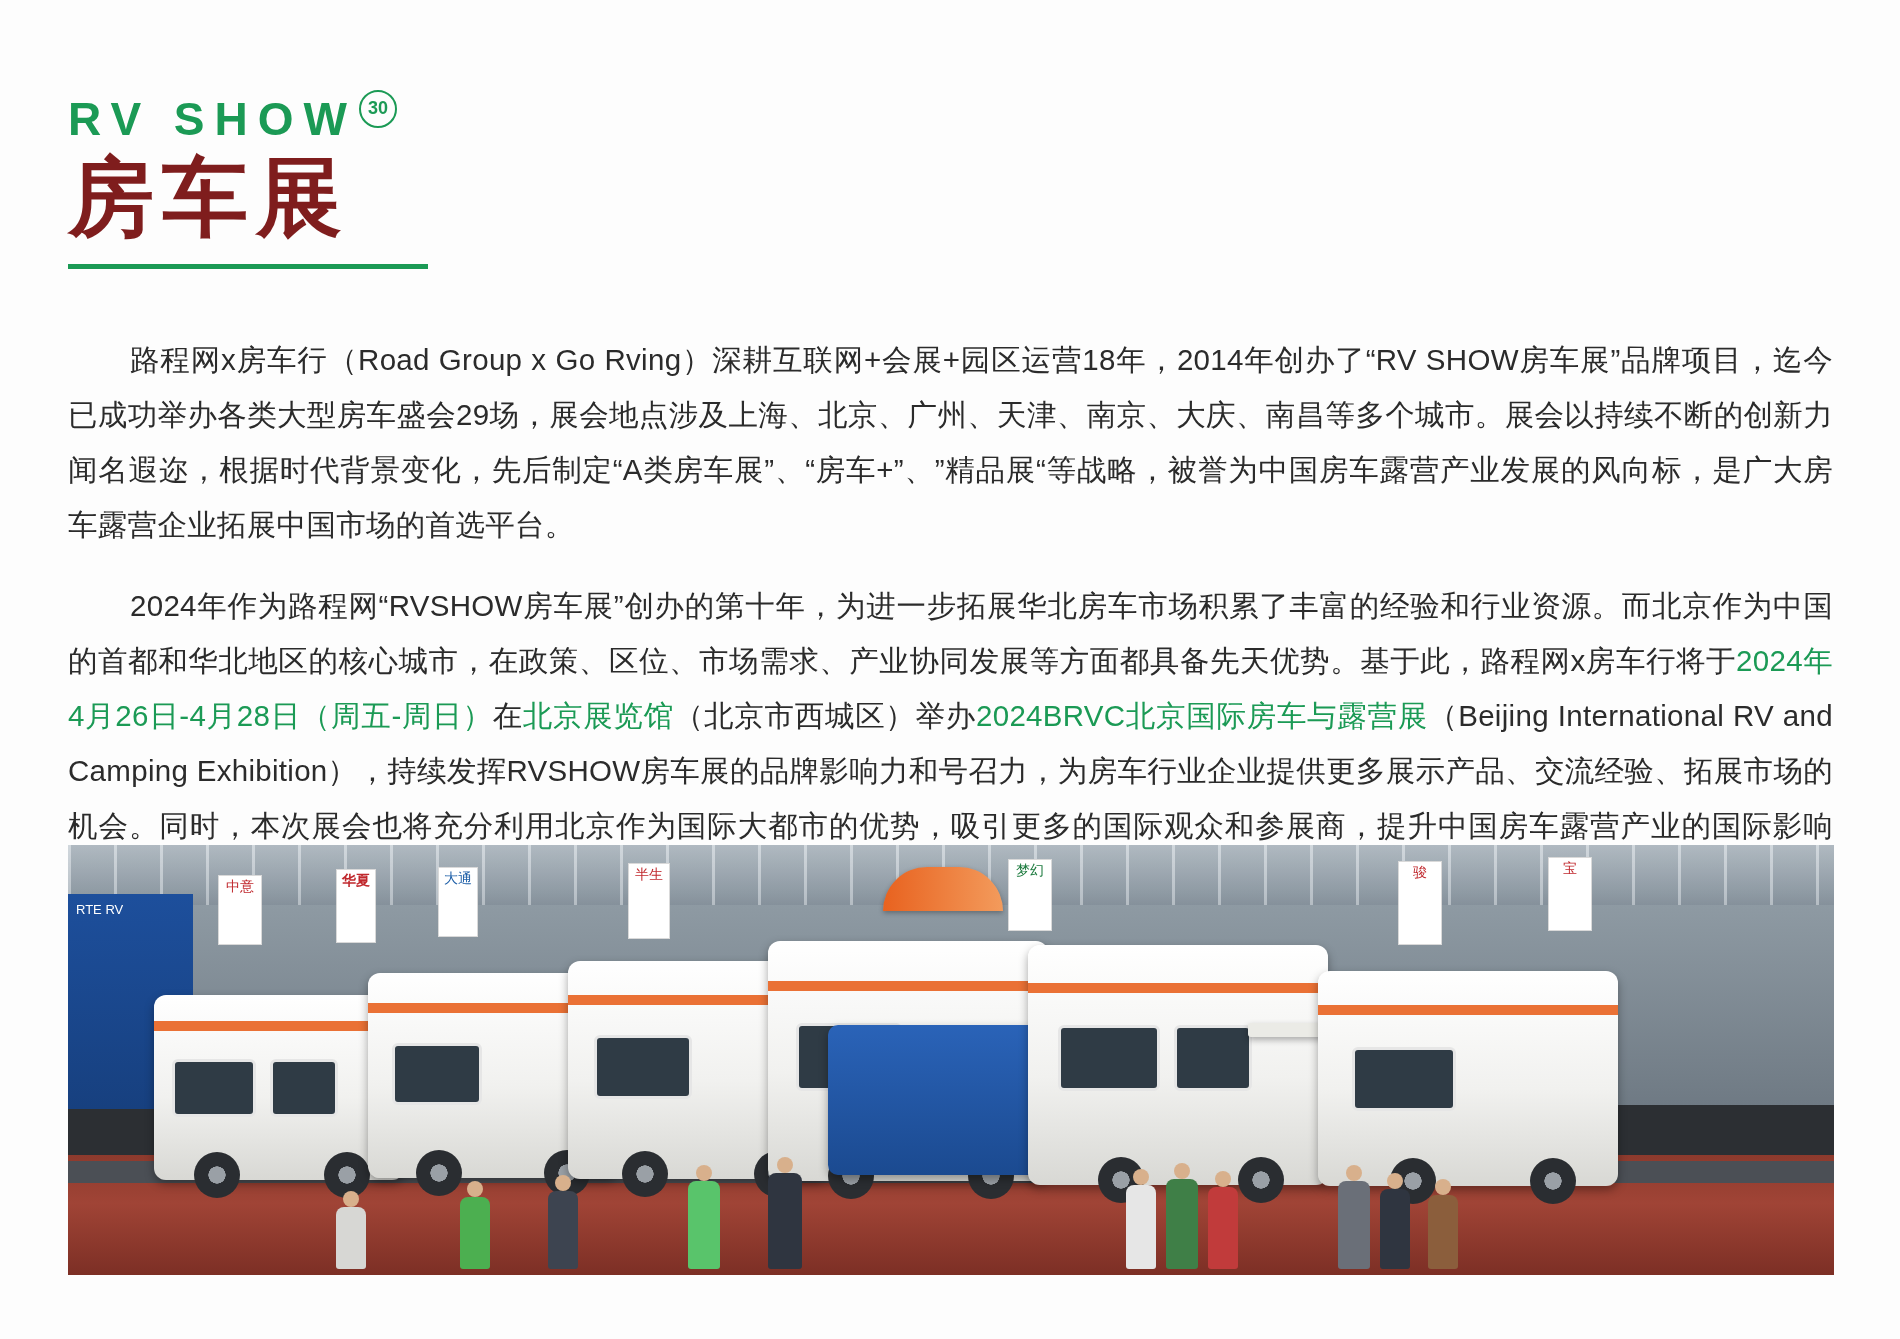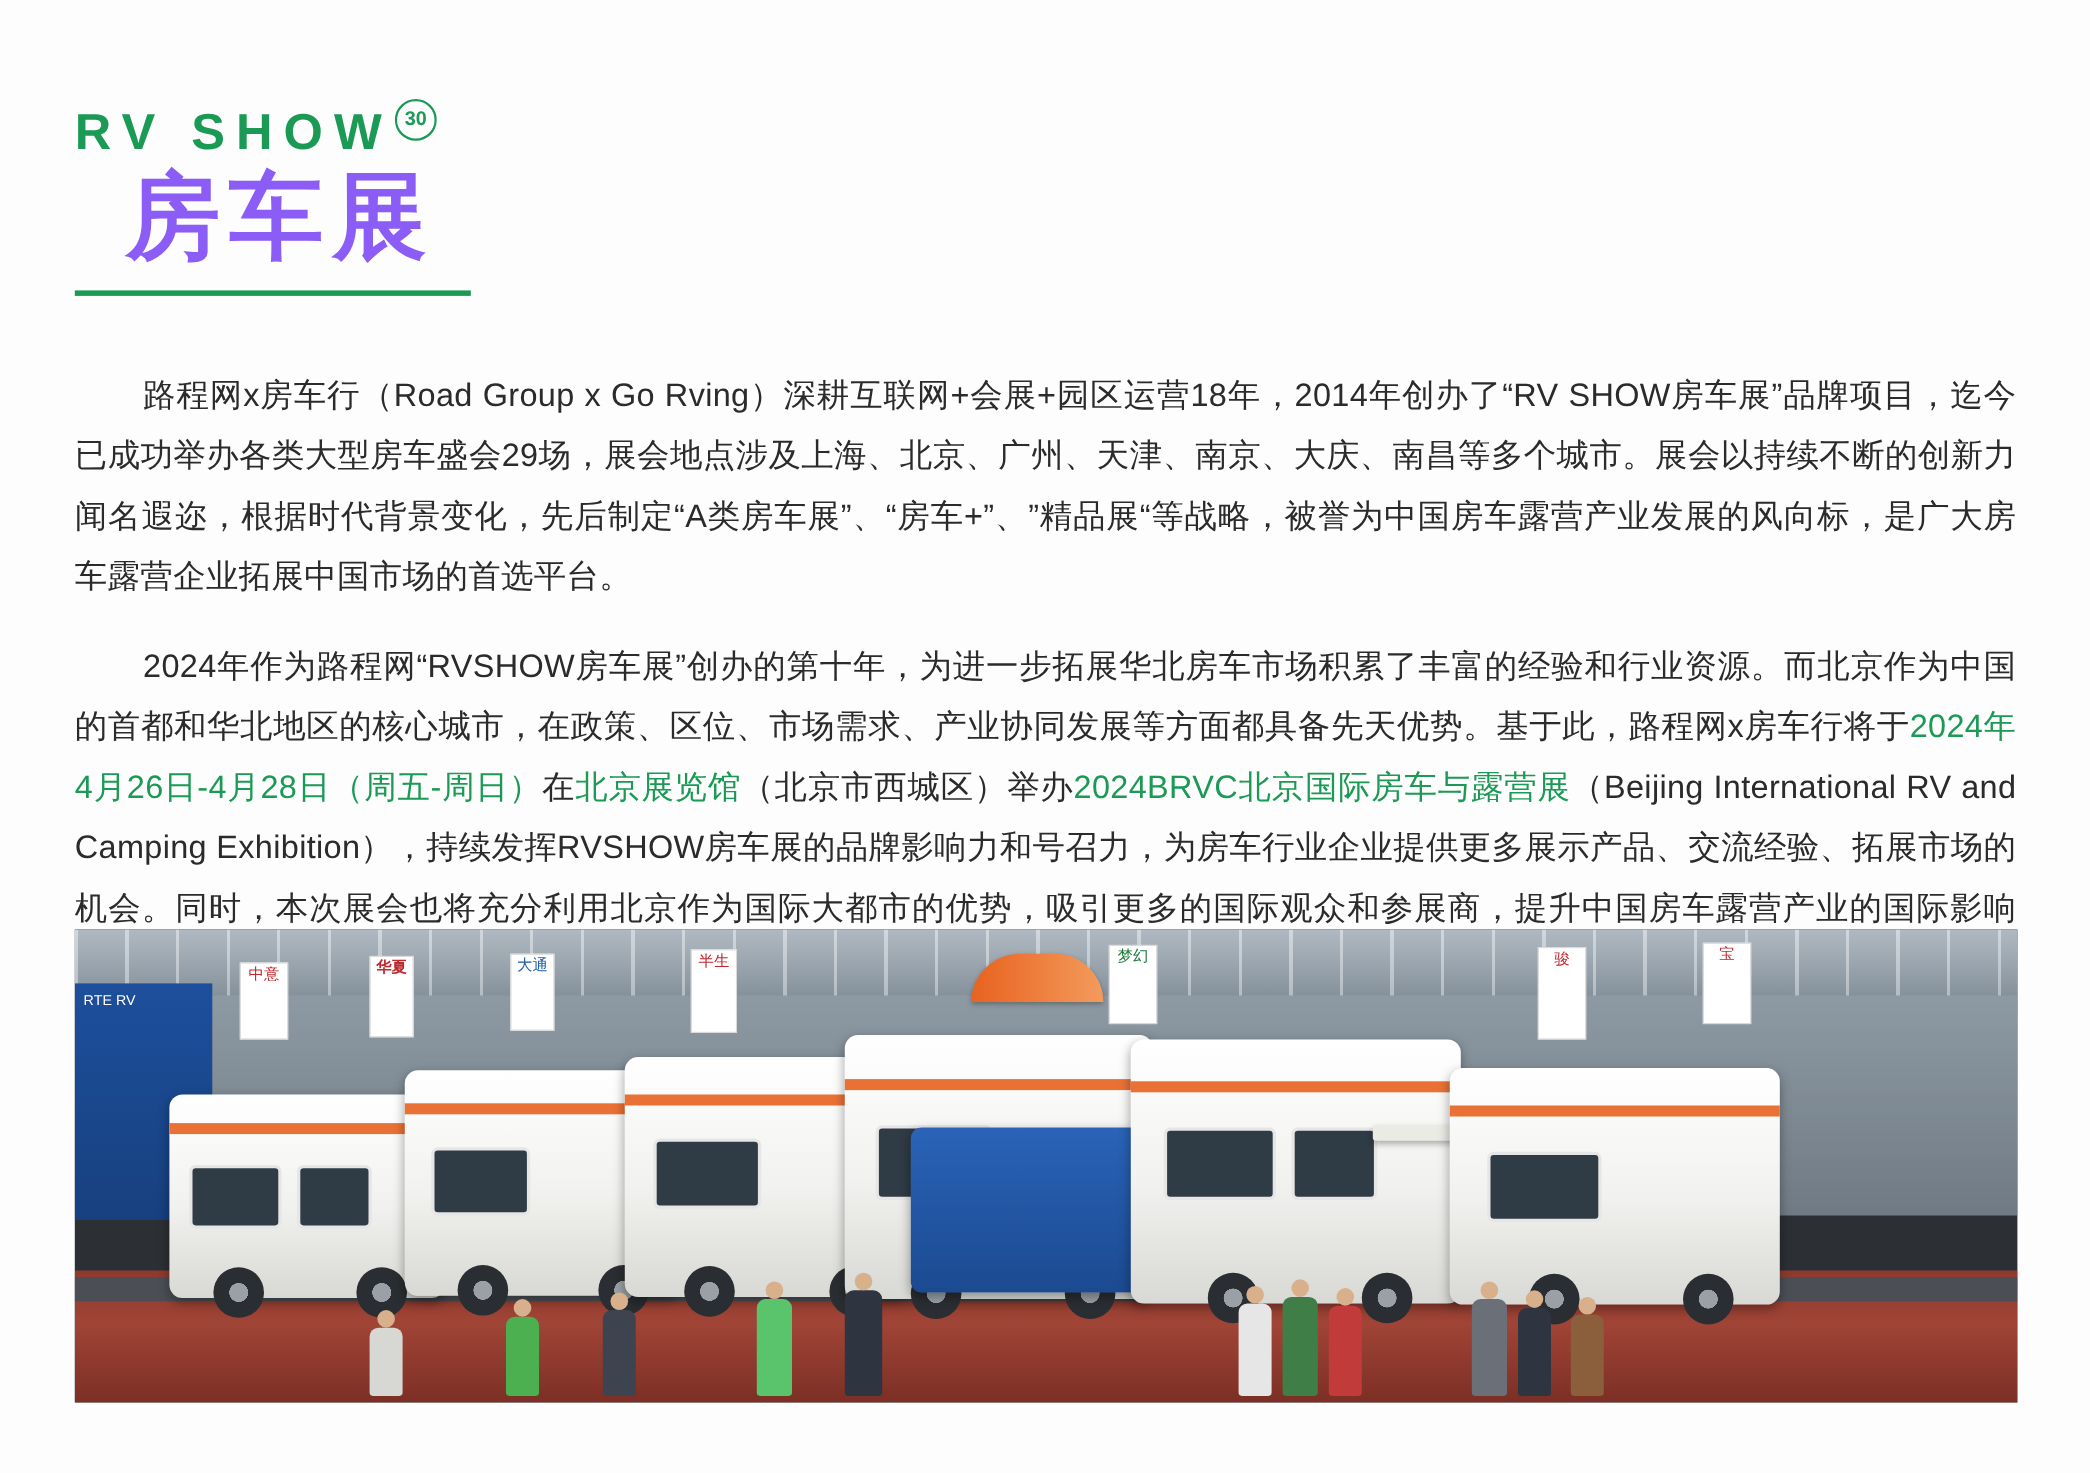--- a/index.html
+++ b/index.html
@@ -53,23 +53,22 @@
     line-height: 32px;
     text-align: center;
     letter-spacing: 0;
   }
   .logo-cn {
     margin-top: 10px;
     font-family: "DejaVu Sans", sans-serif;
     font-size: 86px;
     font-weight: 700;
     letter-spacing: 8px;
-    color: #8b5cf6;
+    color: #7f1d1d;
     line-height: 1.05;
-    margin-left: 46px;
   }
   .logo-rule {
     margin-top: 22px;
     width: 360px;
     height: 5px;
     background: #1b9a55;
   }
 
   
   .content {
@@ -243,21 +242,21 @@
       <div class="hall-back"></div>
       <div class="floor"></div>
       <div class="carpet-strip"></div>
 
       <div class="blue-booth">
         <span>RTE RV</span>
       </div>
 
       <div class="sign" style="left:150px; top:30px; width:44px; height:70px;">中意</div>
       <div class="sign" style="left:268px; top:24px; width:40px; height:74px;font-weight:bold;">华夏</div>
-      <div class="sign" style="left:396px; top:22px; width:40px; height:70px; color:#1e5fa8;">大通</div>
+      <div class="sign" style="left:370px; top:22px; width:40px; height:70px; color:#1e5fa8;">大通</div>
       <div class="sign" style="left:560px; top:18px; width:42px; height:76px;text-align:center;">半生</div>
       <div class="sign" style="left:940px; top:14px; width:44px; height:72px; color:#1b7a3d;">梦幻</div>
       <div class="sign" style="left:1330px; top:16px; width:44px; height:84px;">骏</div>
       <div class="sign" style="left:1480px; top:12px; width:44px; height:74px;">宝</div>
 
       <div class="banner" style="left:815px; top:22px; width:120px; height:44px; background:linear-gradient(90deg,#e8621f,#f39b5c); border-radius:60px 60px 0 0;"></div>
 
       <div class="rv" style="left:86px; top:150px; width:250px; height:185px;">
         <div class="band" style="top:26px;"></div>
         <div class="win" style="left:18px; top:64px; width:78px; height:52px;"></div>

